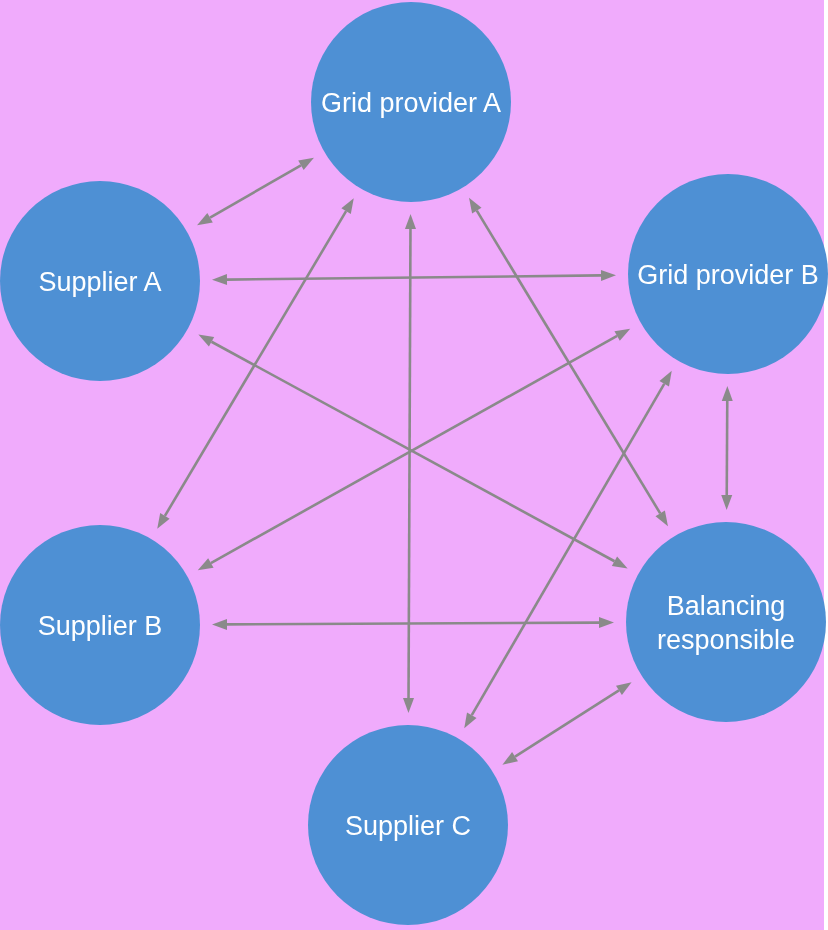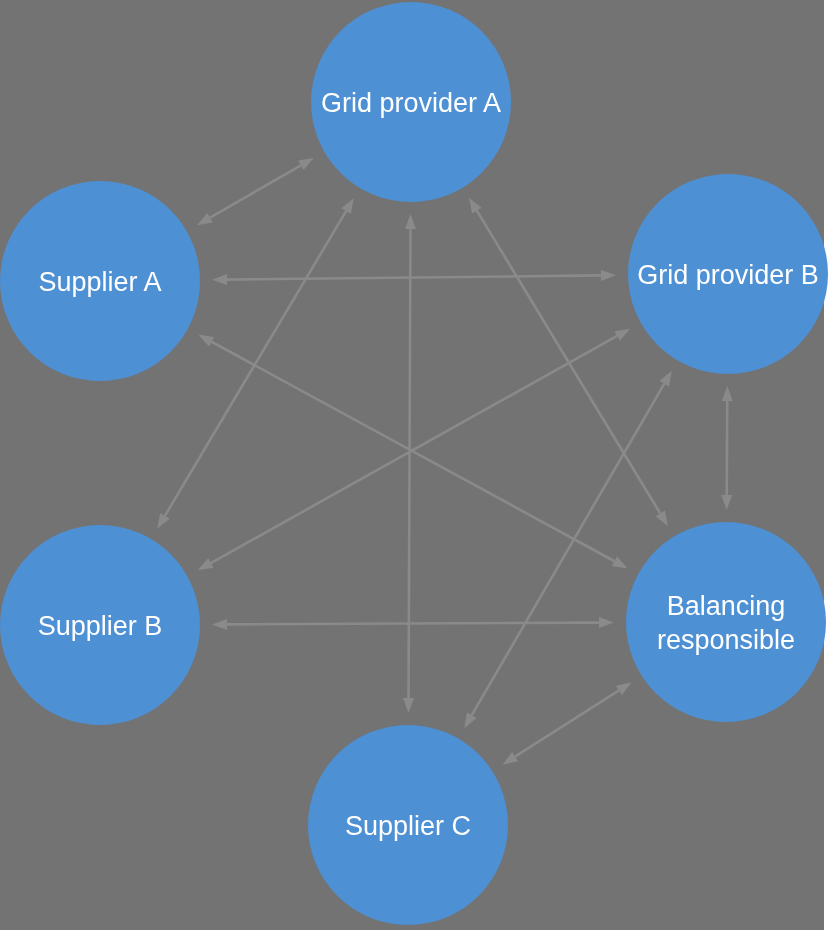--- a/index.html
+++ b/index.html
@@ -4,21 +4,21 @@
 <style>
   html, body {
     margin: 0;
     padding: 0;
     background: #ffffff;
   }
   .stage {
     position: relative;
     width: 824px;
     height: 930px;
-    background: #737373;
+    background: #f0abfc;
     font-family: "Liberation Sans", "DejaVu Sans", sans-serif;
   }
   svg { display: block; }
   .node-label {
     font-family: "Liberation Sans", "DejaVu Sans", sans-serif;
     font-size: 27px;
     font-weight: 400;
   }
 </style>
 </head>

